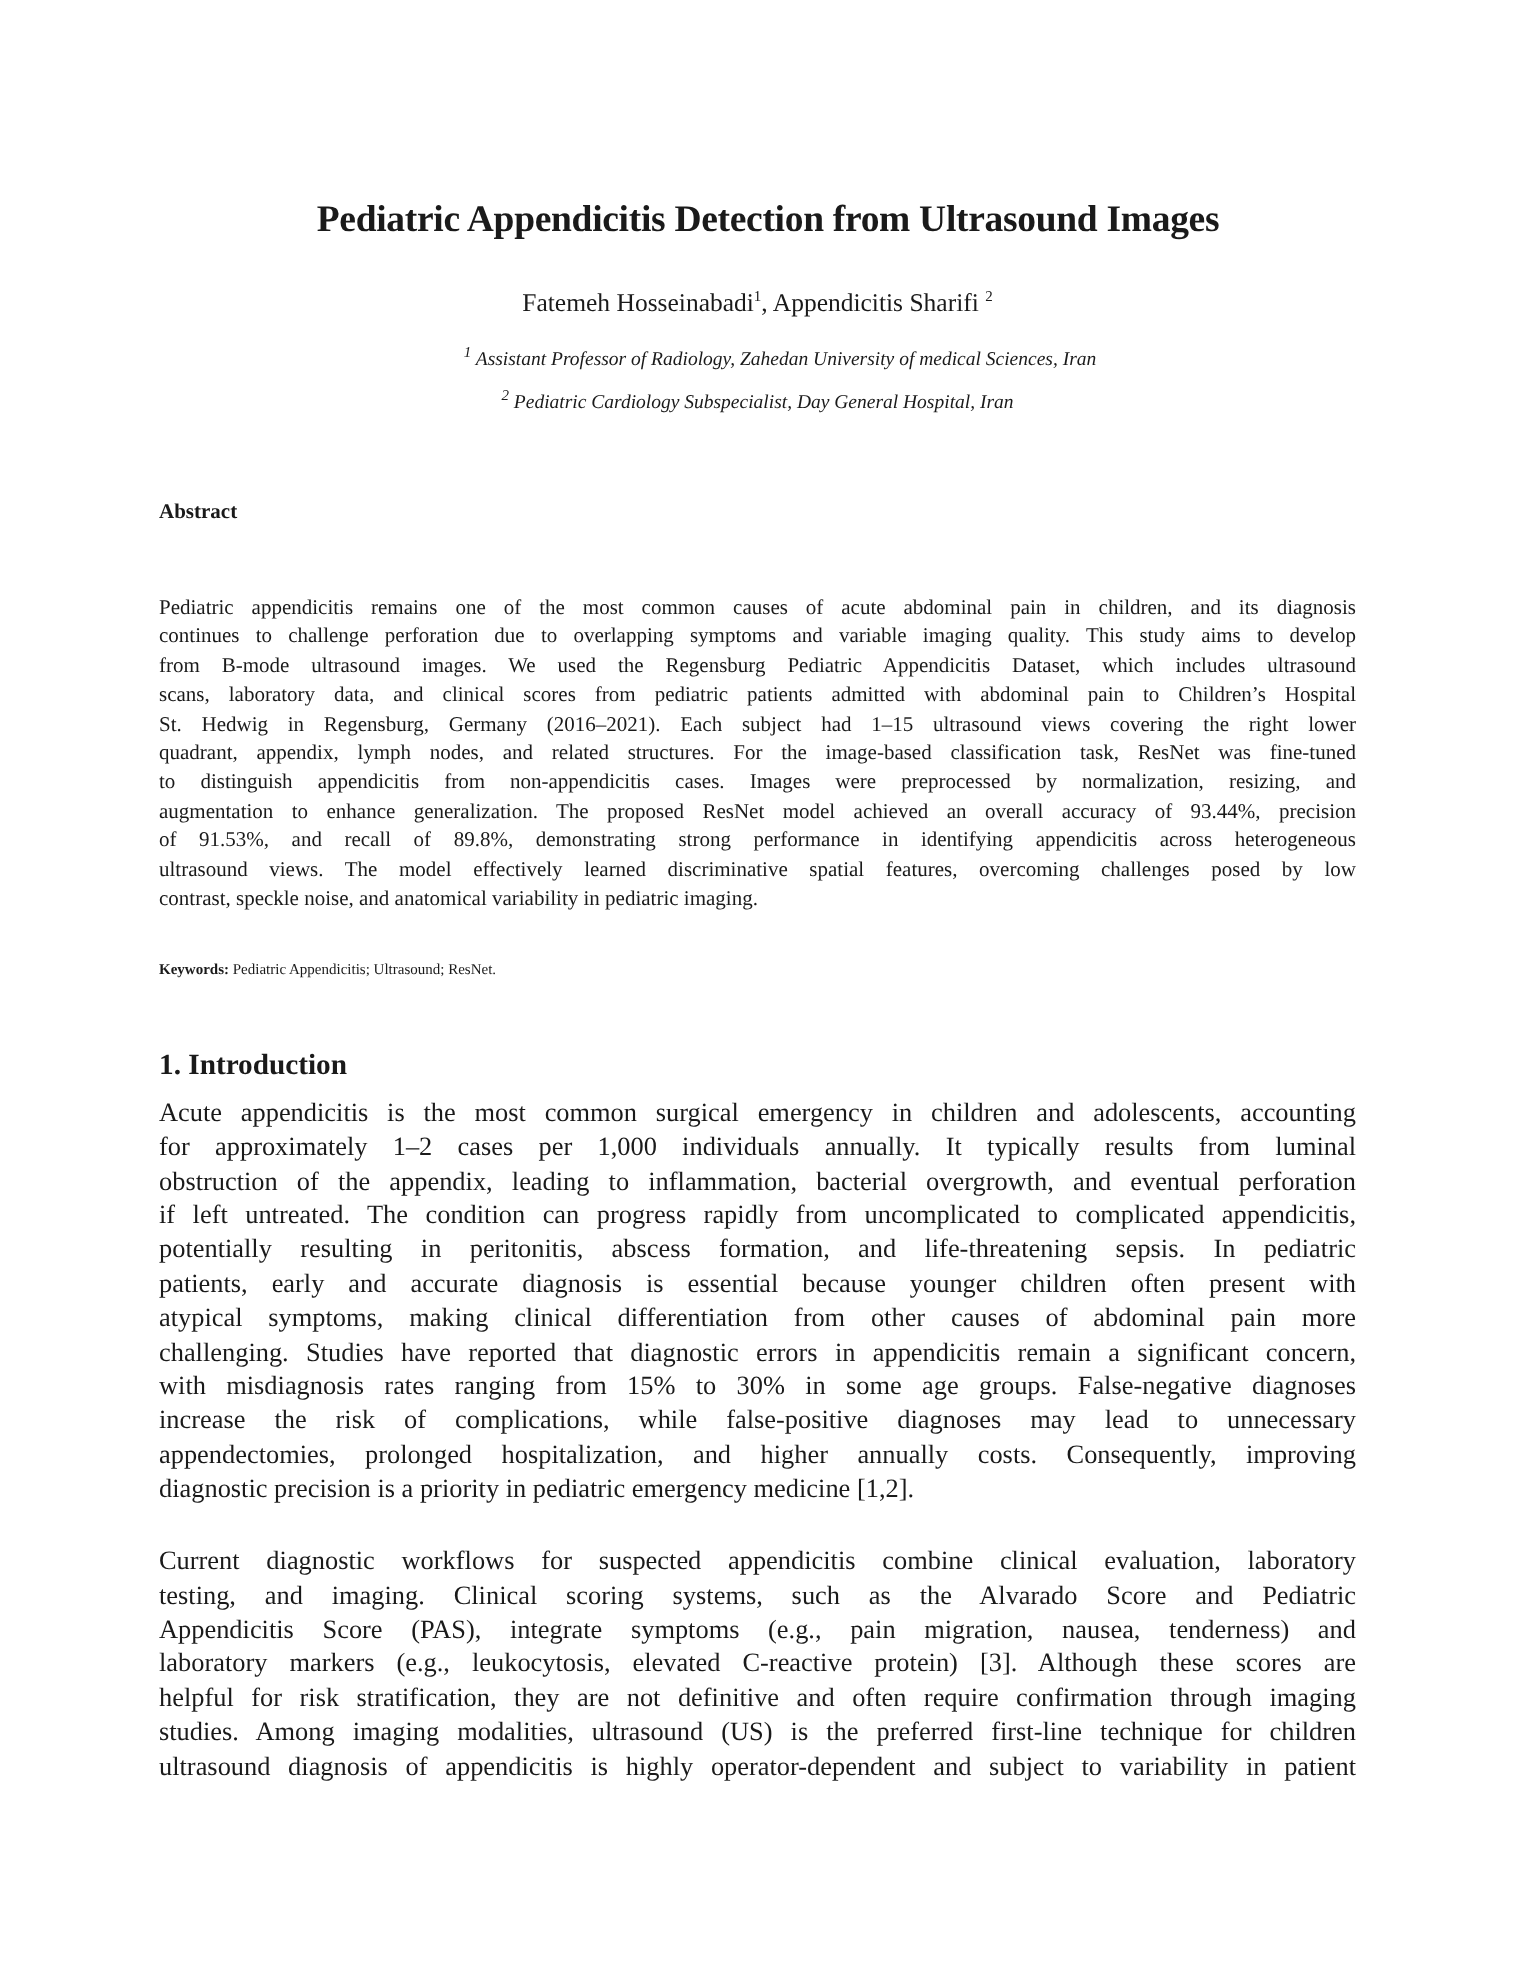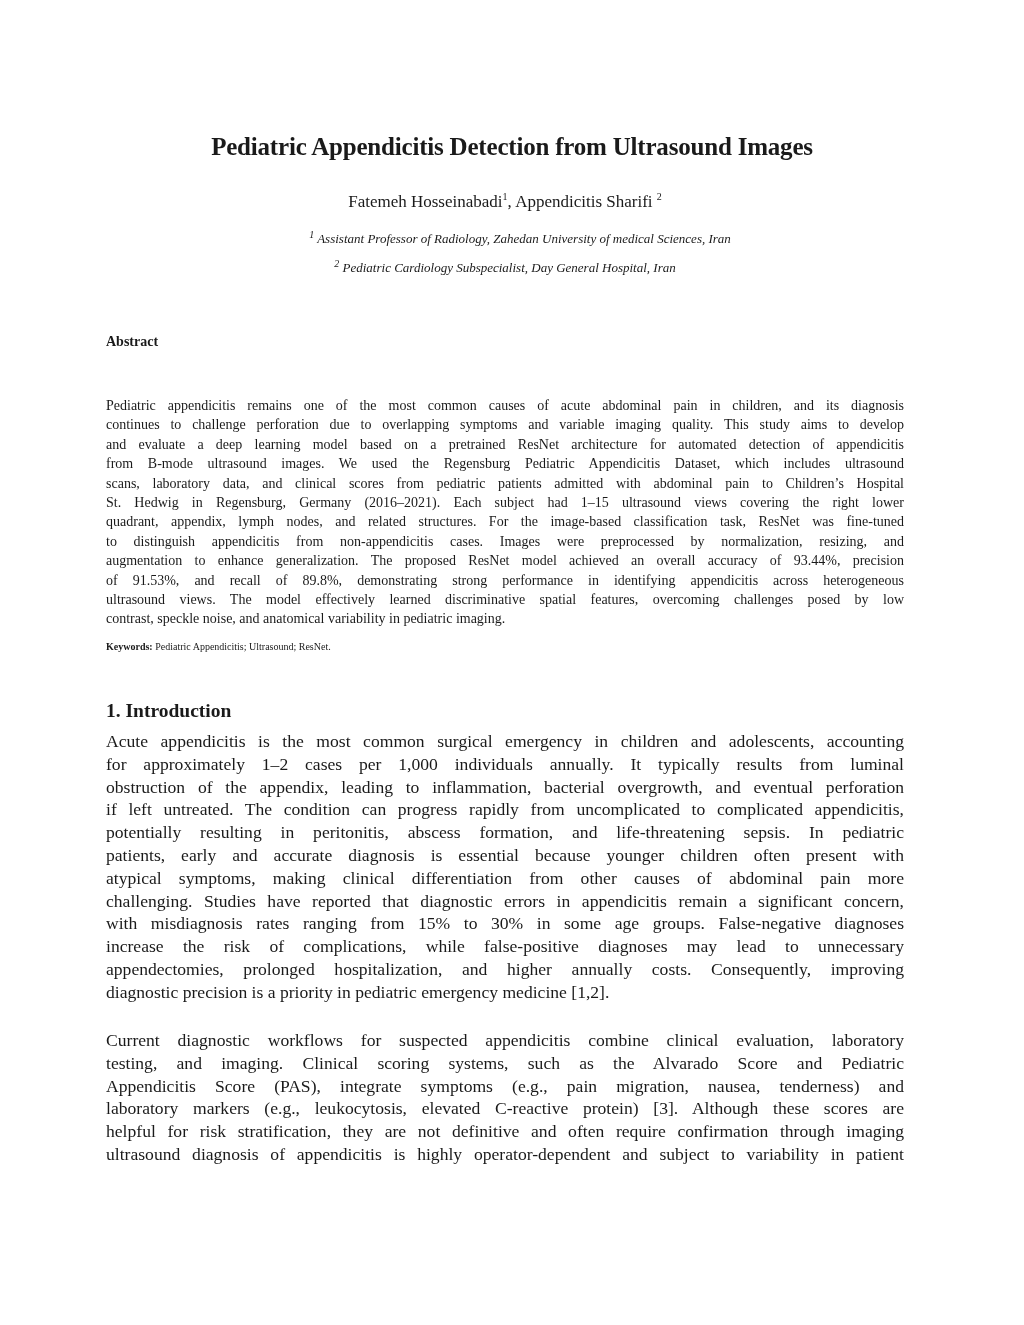--- a/index.html
+++ b/index.html
@@ -55,21 +55,20 @@
 <div class="affil affil2">
   <sup>2</sup>
   <span>Pediatric Cardiology Subspecialist, Day General Hospital, Iran</span>
 </div>
 
 <div class="abstract-heading">Abstract</div>
 
 <div class="para abstract">
   <span class="line">Pediatric appendicitis remains one of the most common causes of acute abdominal pain in children, and its diagnosis</span>
   <span class="line">continues to challenge perforation due to overlapping symptoms and variable imaging quality. This study aims to develop</span>
-  <span class="line">and evaluate a deep learning model based on a pretrained ResNet architecture for automated detection of appendicitis</span>
   <span class="line">from B-mode ultrasound images. We used the Regensburg Pediatric Appendicitis Dataset, which includes ultrasound</span>
   <span class="line">scans, laboratory data, and clinical scores from pediatric patients admitted with abdominal pain to Children’s Hospital</span>
   <span class="line">St. Hedwig in Regensburg, Germany (2016–2021). Each subject had 1–15 ultrasound views covering the right lower</span>
   <span class="line">quadrant, appendix, lymph nodes, and related structures. For the image-based classification task, ResNet was fine-tuned</span>
   <span class="line">to distinguish appendicitis from non-appendicitis cases. Images were preprocessed by normalization, resizing, and</span>
   <span class="line">augmentation to enhance generalization. The proposed ResNet model achieved an overall accuracy of 93.44%, precision</span>
   <span class="line">of 91.53%, and recall of 89.8%, demonstrating strong performance in identifying appendicitis across heterogeneous</span>
   <span class="line">ultrasound views. The model effectively learned discriminative spatial features, overcoming challenges posed by low</span>
   <span class="line last">contrast, speckle noise, and anatomical variability in pediatric imaging.</span>
 </div>
@@ -94,14 +93,15 @@
   <span class="line">appendectomies, prolonged hospitalization, and higher annually costs. Consequently, improving</span>
   <span class="line last">diagnostic precision is a priority in pediatric emergency medicine [1,2].</span>
 </div>
 
 <div class="para body intro2">
   <span class="line">Current diagnostic workflows for suspected appendicitis combine clinical evaluation, laboratory</span>
   <span class="line">testing, and imaging. Clinical scoring systems, such as the Alvarado Score and Pediatric</span>
   <span class="line">Appendicitis Score (PAS), integrate symptoms (e.g., pain migration, nausea, tenderness) and</span>
   <span class="line">laboratory markers (e.g., leukocytosis, elevated C-reactive protein) [3]. Although these scores are</span>
   <span class="line">helpful for risk stratification, they are not definitive and often require confirmation through imaging</span>
+  <span class="line">studies. Among imaging modalities, ultrasound (US) is the preferred first-line technique for children</span>
   <span class="line">ultrasound diagnosis of appendicitis is highly operator-dependent and subject to variability in patient</span>
 </div>
 
 </body></html>

